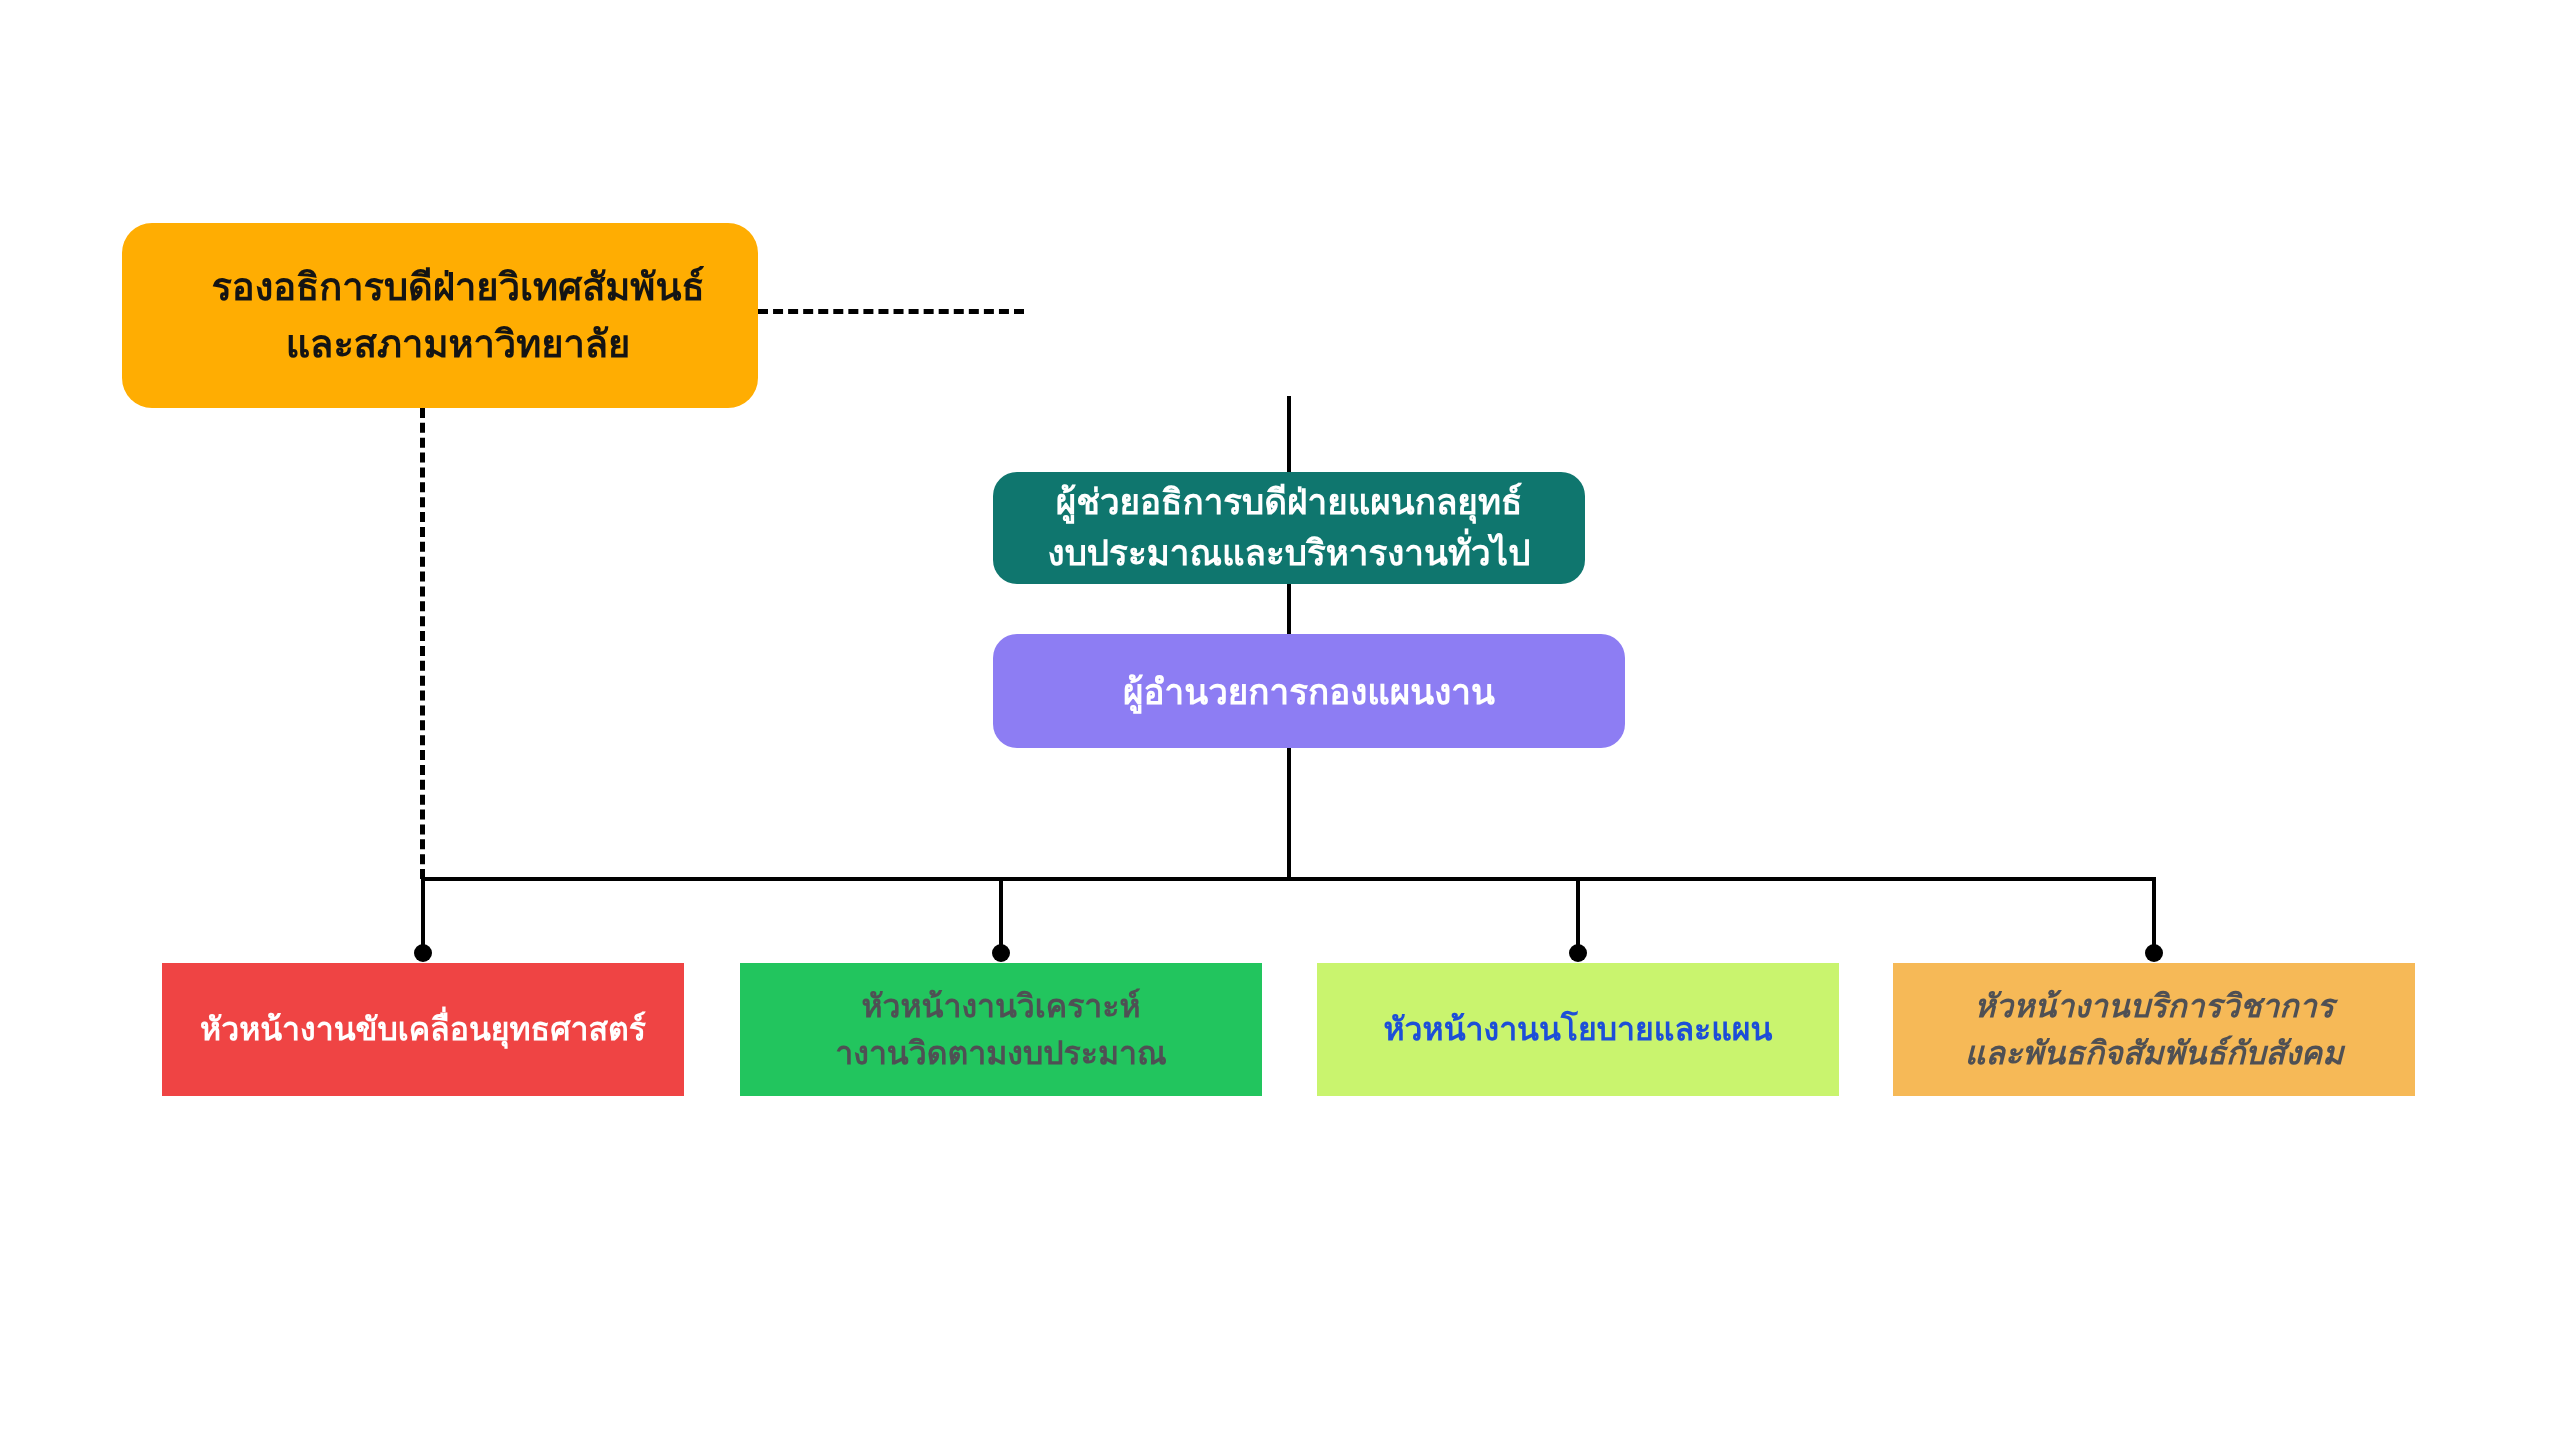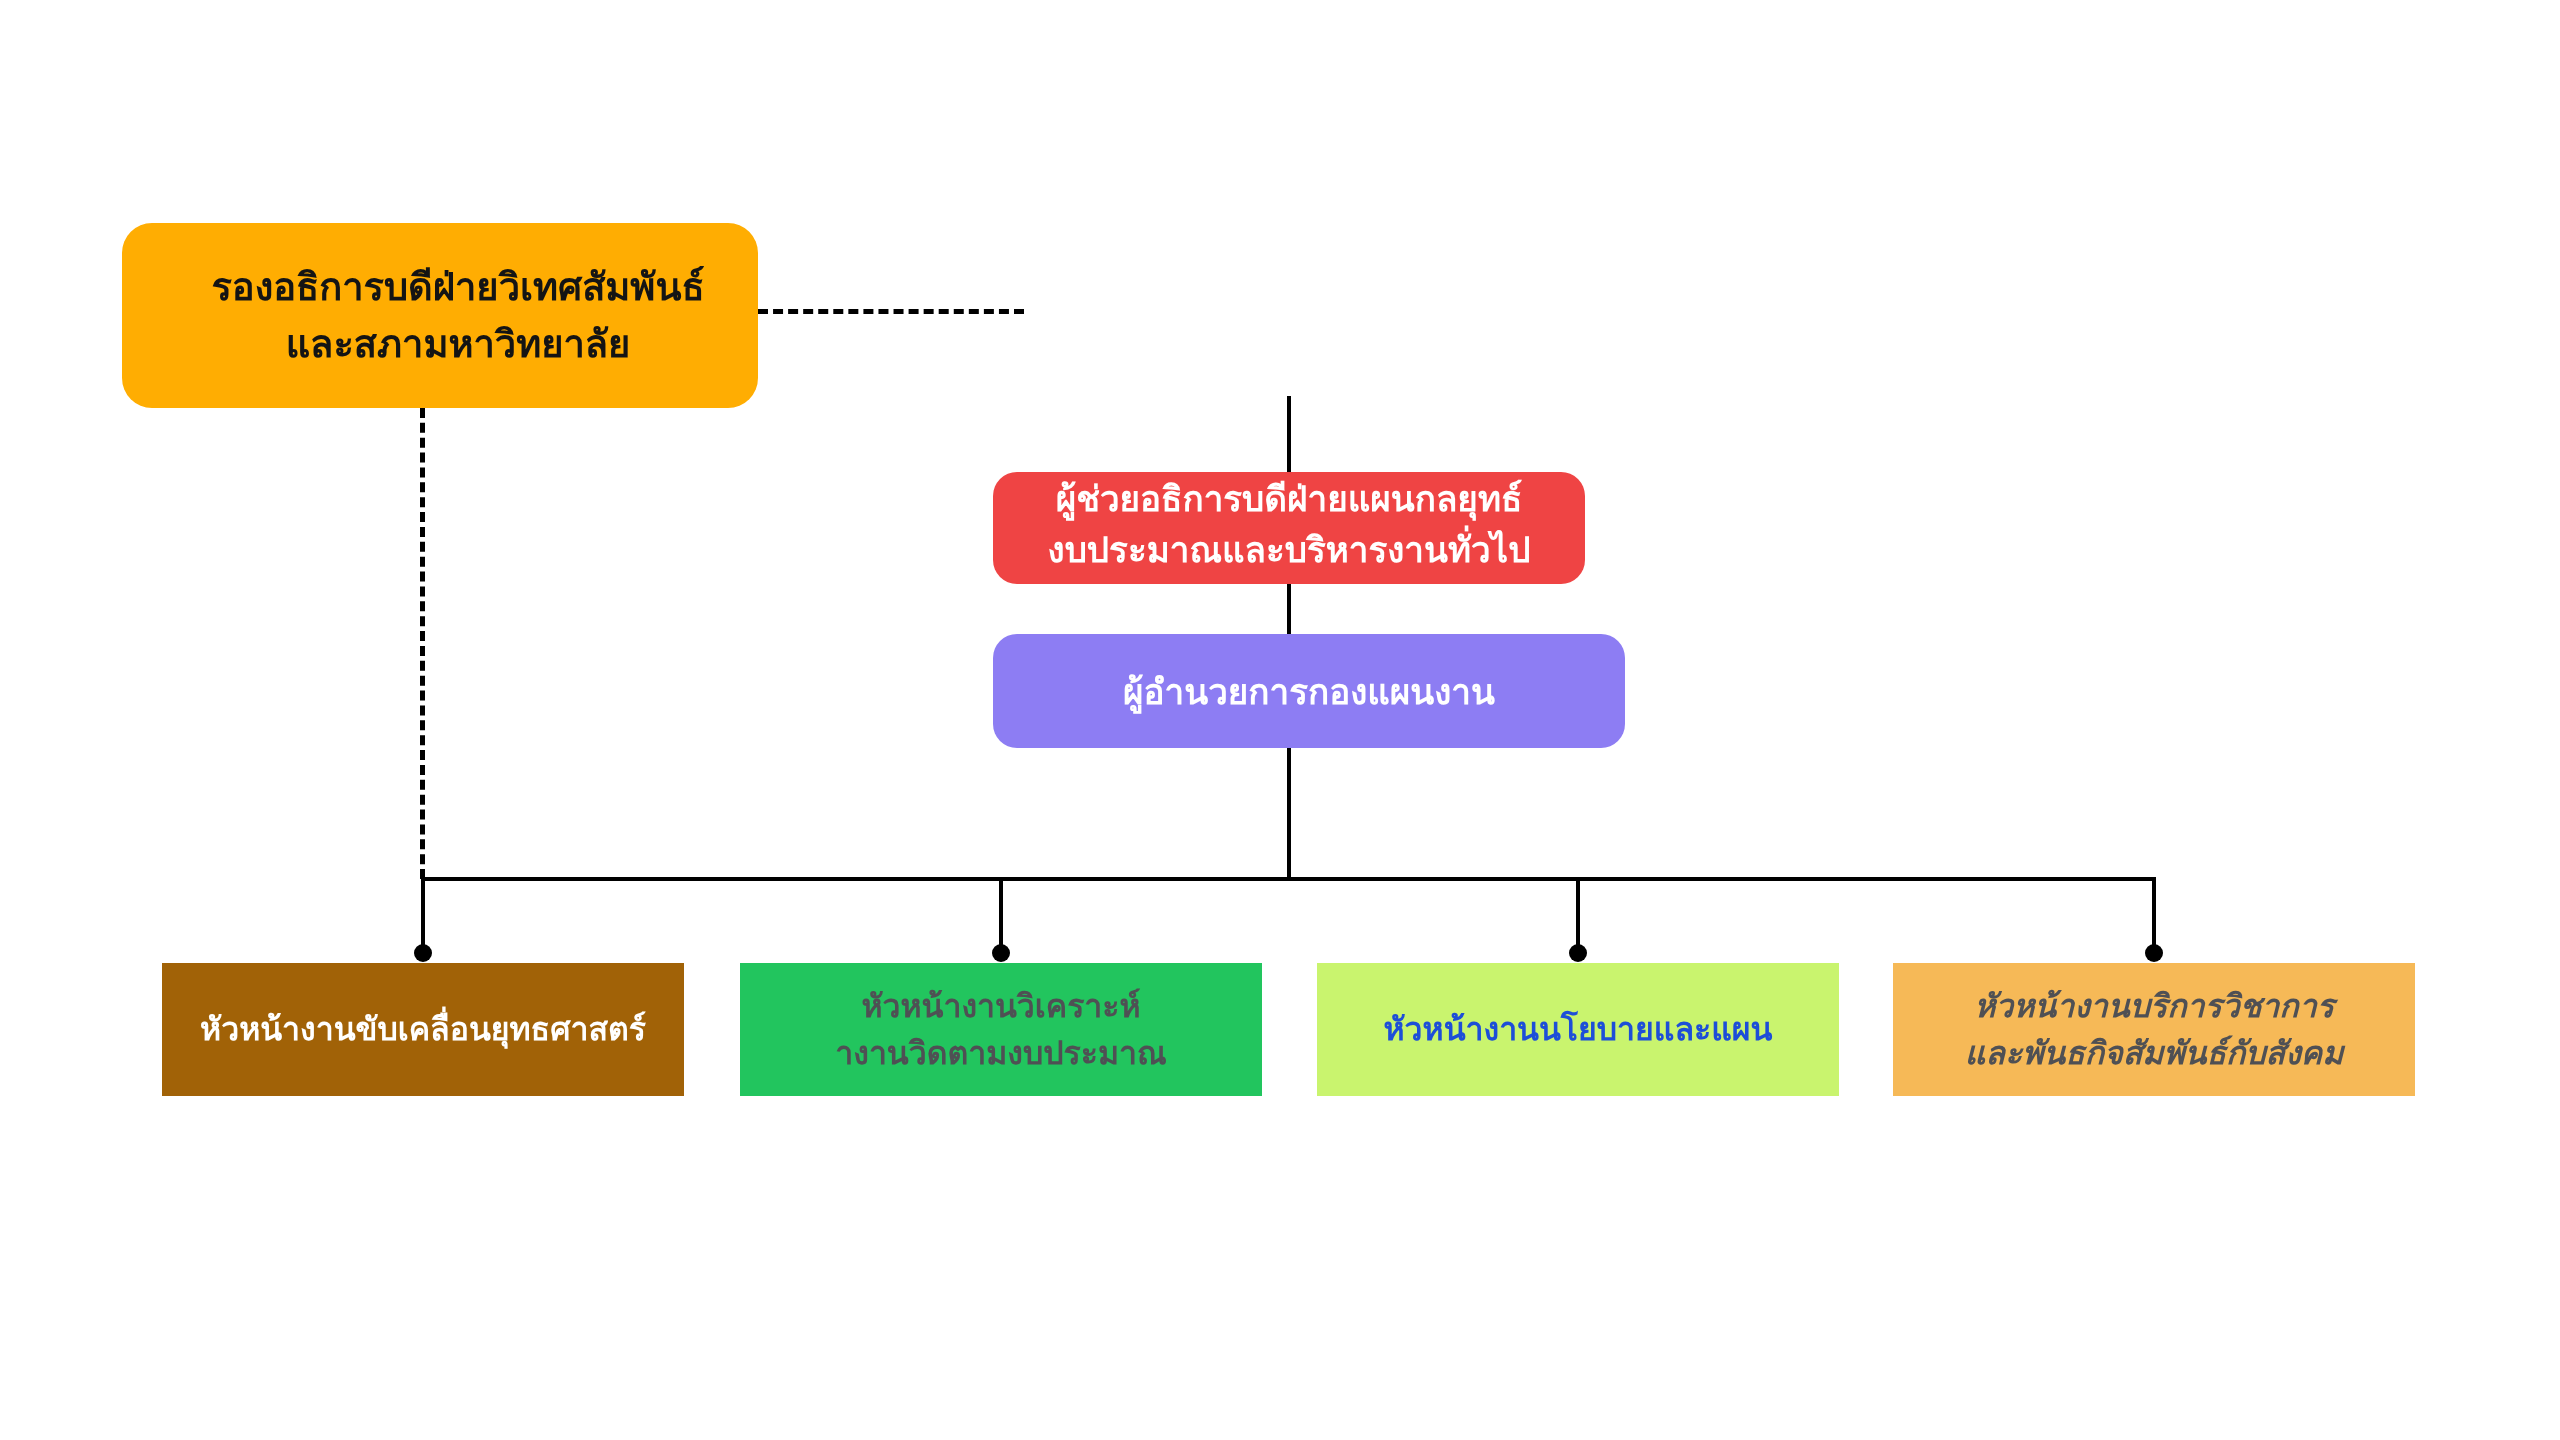--- a/index.html
+++ b/index.html
@@ -114,34 +114,34 @@
   <div class="dot dot-4" style="background-color: rgb(0, 0, 0);"></div>
 
   <div class="node n-deputy-intl" style="background-color: rgb(255, 173, 2);">
     <div class="label" style="color: rgb(20, 20, 20);">
       <div class="ln">รองอธิการบดีฝ่ายวิเทศสัมพันธ์</div>
       <div class="ln">และสภามหาวิทยาลัย</div>
     </div>
   </div>
 
 
-  <div class="node n-assistant" style="background-color: #ef4444; font-family: Liberation Mono, monospace;">
+  <div class="node n-assistant" style="background-color: #0f766e;">
     <div class="label" style="color: rgb(255, 255, 255);">
       <div class="ln">ผู้ช่วยอธิการบดีฝ่ายแผนกลยุทธ์</div>
       <div class="ln">งบประมาณและบริหารงานทั่วไป</div>
     </div>
   </div>
 
   <div class="node n-director" style="background-color: rgb(141, 125, 243);">
     <div class="label" style="color: rgb(255, 255, 255);">
       <div class="ln">ผู้อำนวยการกองแผนงาน</div>
     </div>
   </div>
 
-  <div class="node n-bottom n-head-strategy" style="background-color: #a16207;">
+  <div class="node n-bottom n-head-strategy" style="background-color: #ef4444;">
     <div class="label" style="color: rgb(255, 255, 255);">
       <div class="ln">หัวหน้างานขับเคลื่อนยุทธศาสตร์</div>
     </div>
   </div>
 
   <div class="node n-bottom n-head-budget" style="background-color: #22c55e;">
     <div class="label" style="color: rgb(79, 80, 84);">
       <div class="ln">หัวหน้างานวิเคราะห์</div>
       <div class="ln">างานวิดตามงบประมาณ</div>
     </div>

